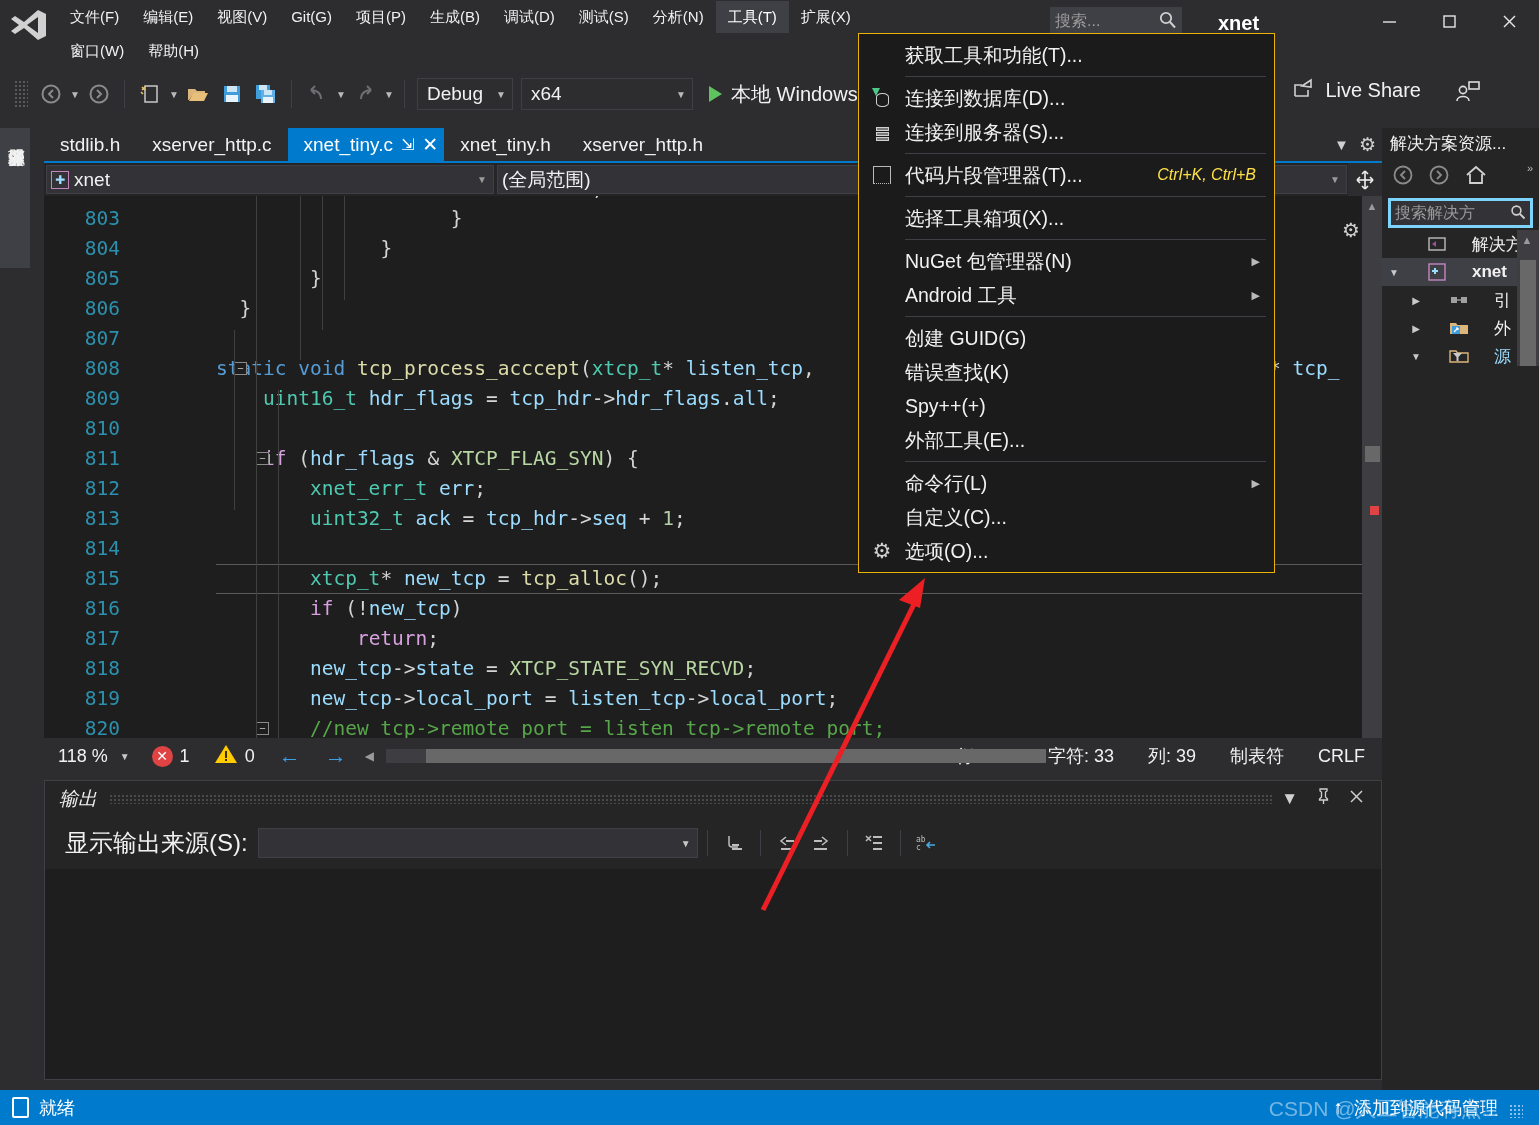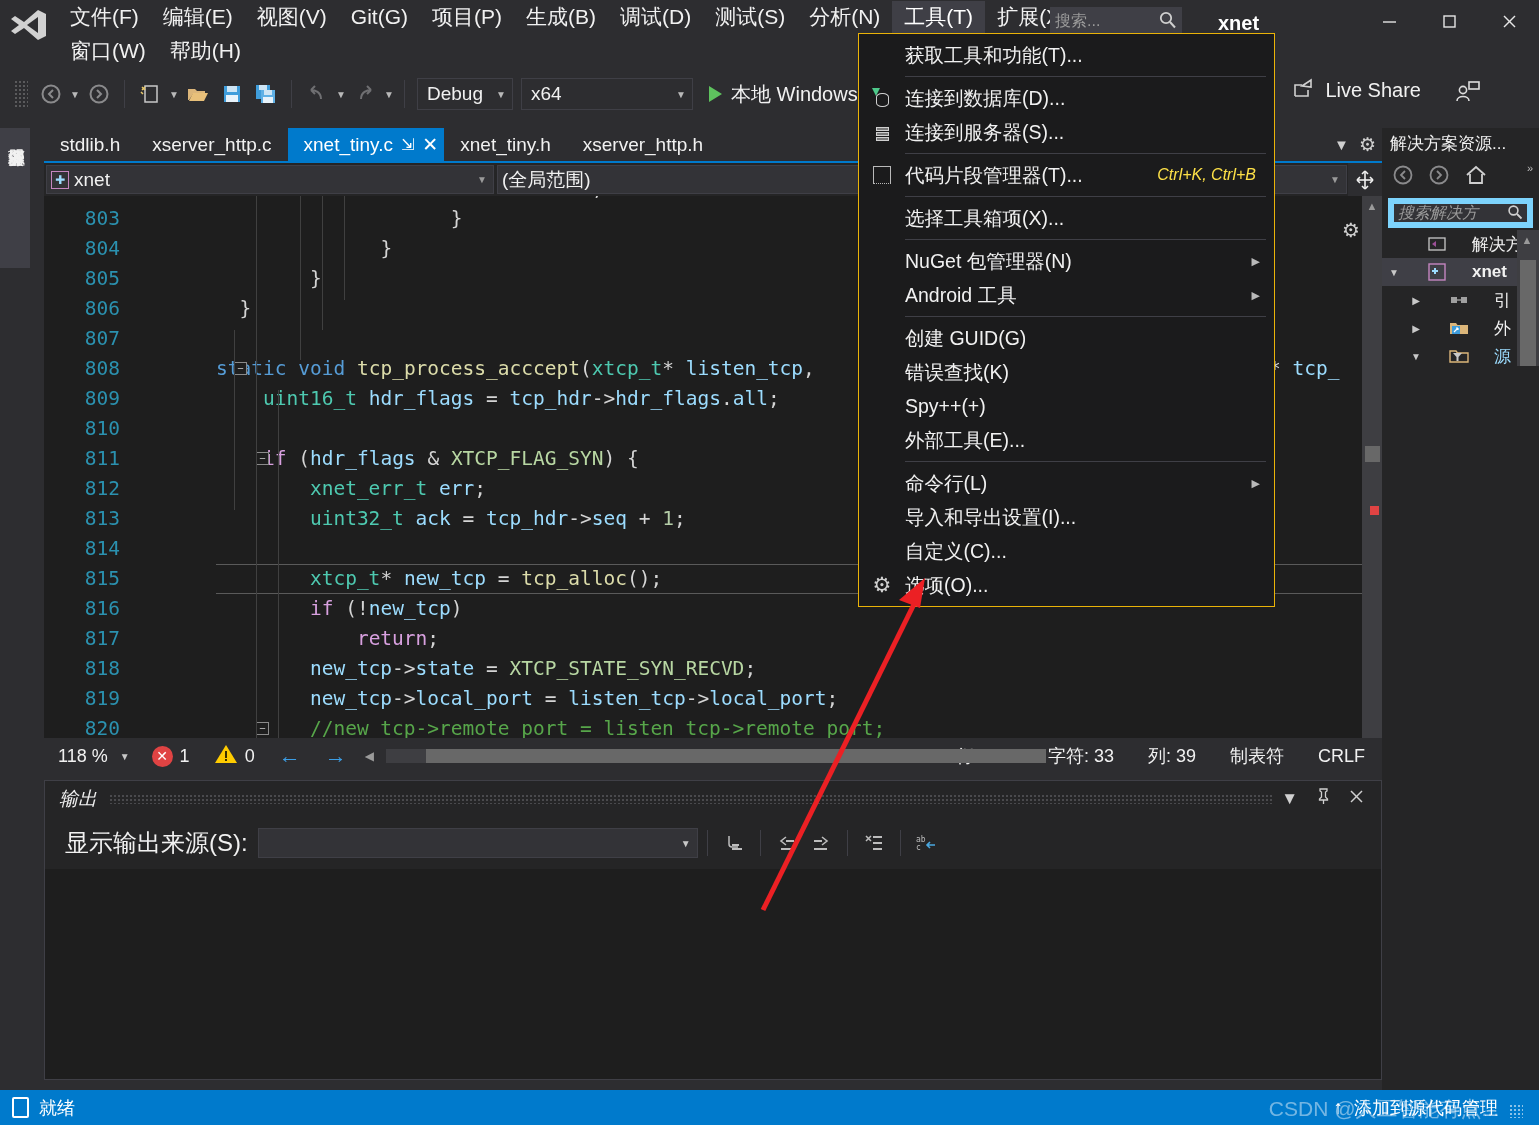--- a/index.html
+++ b/index.html
@@ -14,21 +14,21 @@
 
   
   .menubar {
     position: absolute; top: 0; left: 0; width: 1539px; height: 68px;
     background: #2d2d30;
   }
   .vslogo { position: absolute; left: 10px; top: 8px; width: 38px; height: 34px; }
   .menu-items { position: absolute; left: 58px; top: 0; width: 800px; }
   .menu-row { height: 34px; display: flex; align-items: center; }
   .menu-item {
-    color: #f1f1f1; font-size: 21px; padding: 3px 12px; cursor: default;
+    color: #f1f1f1; font-size: 15px; padding: 3px 12px; cursor: default;
     white-space: nowrap; line-height: 26px;
   }
   .menu-item.active { background: #3f3f46; color: #ffffff; }
 
   .searchbox {
     position: absolute; left: 1050px; top: 7px; width: 132px; height: 28px;
     background: #3f3f46; border: 1px solid #3f3f46; display: flex; align-items: center;
     padding: 0 4px;
   }
   .searchbox .ph { color: #9a9a9a; font-size: 16px; flex: 1; }
@@ -159,22 +159,22 @@
   .out-body { position: absolute; left: 0; top: 88px; right: 0; bottom: 0; background: #1e1e1e; }
 
   
   .rightpanel { position: absolute; right: 0; top: 128px; width: 157px; height: 962px; background: #252526; }
   .rp-head { height: 30px; display: flex; align-items: center; padding-left: 8px; }
   .rp-head .rt { color: #f1f1f1; font-size: 17px; white-space: nowrap; overflow: hidden; }
   .rp-tools { height: 38px; display: flex; align-items: center; gap: 14px; padding-left: 10px;
               position: relative; }
   .rp-tools .ri { color: #9a9a9a; font-size: 20px; }
   .rp-tools .rchev { position: absolute; right: 6px; top: 4px; color: #bdbdbd; font-size: 11px; }
-  .rp-search { margin: 2px 6px; height: 30px; background: #333337; border: 6px solid #7dd3fc;
-               display: flex; align-items: center; padding: 0 4px; font-style: italic; }
+  .rp-search { margin: 2px 6px; height: 30px; background: #333337; border: 3px solid #7dd3fc;
+               display: flex; align-items: center; padding: 0 4px; }
   .rp-search .rs-ph { color: #9a9a9a; font-size: 16px; flex: 1; white-space: nowrap; overflow: hidden; }
   .rp-search .rs-mg { color: #d0d0d0; font-size: 15px; }
   .rp-tree { position: relative; height: 374px; overflow: hidden; }
   .tnode { height: 28px; display: flex; align-items: center; white-space: nowrap;
            font-size: 17px; color: #f1f1f1; gap: 24px; }
   .tnode.sel { background: #3f3f46; }
   .tw { width: 16px; display: flex; align-items: center; justify-content: center;
        color: #c8c8c8; font-size: 10px; }
   .tico { width: 22px; display: flex; align-items: center; justify-content: center; font-size: 15px; }
   .tlbl { overflow: hidden; }
@@ -938,24 +938,20 @@
         <span class="dd-label">外部工具(E)...</span>
       </div>
       <div class="dd-sep"></div>
       <div class="dd-item">
         <span class="dd-ico"></span>
         <span class="dd-label">命令行(L)</span>
         <span class="dd-sub">▶</span>
       </div>
       <div class="dd-item">
         <span class="dd-ico"></span>
-        <span class="dd-label">导入和导出设置(I)...</span>
-      </div>
-      <div class="dd-item">
-        <span class="dd-ico"></span>
         <span class="dd-label">自定义(C)...</span>
       </div>
       <div class="dd-item">
         <span class="dd-ico">
           <span class="ico-gear">⚙</span>
         </span>
         <span class="dd-label">选项(O)...</span>
       </div>
     </div>
 

